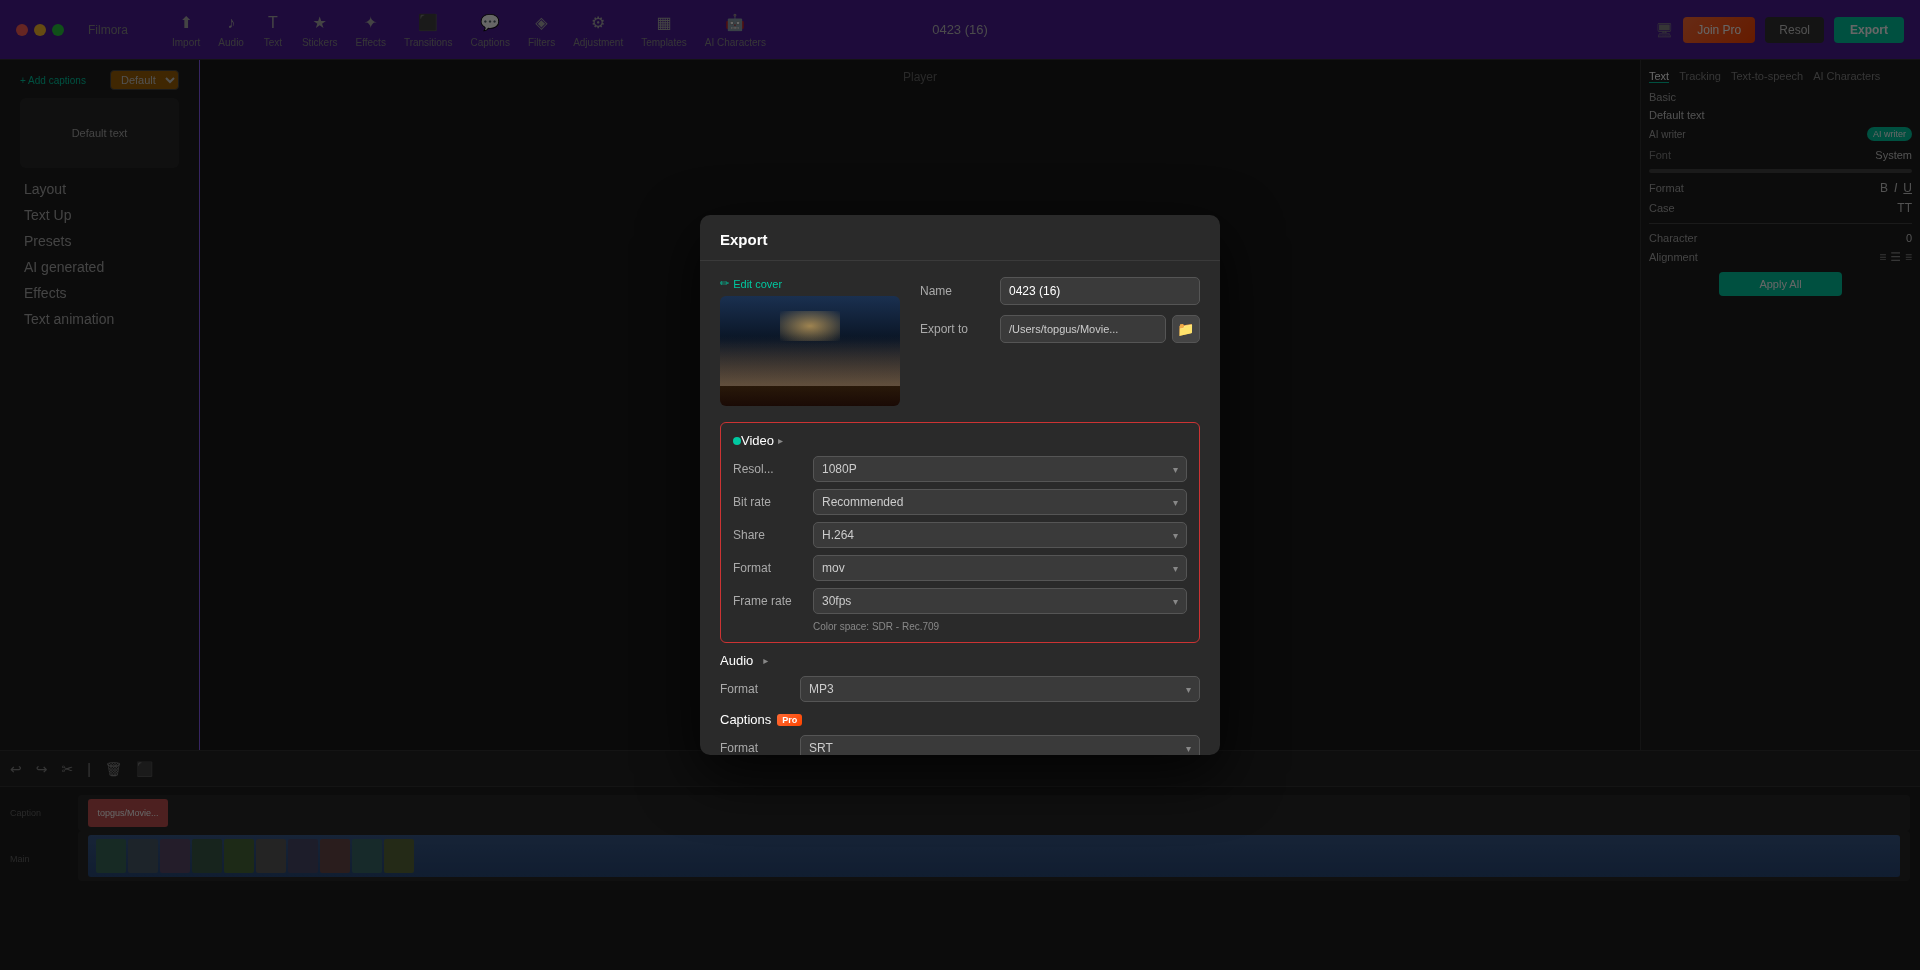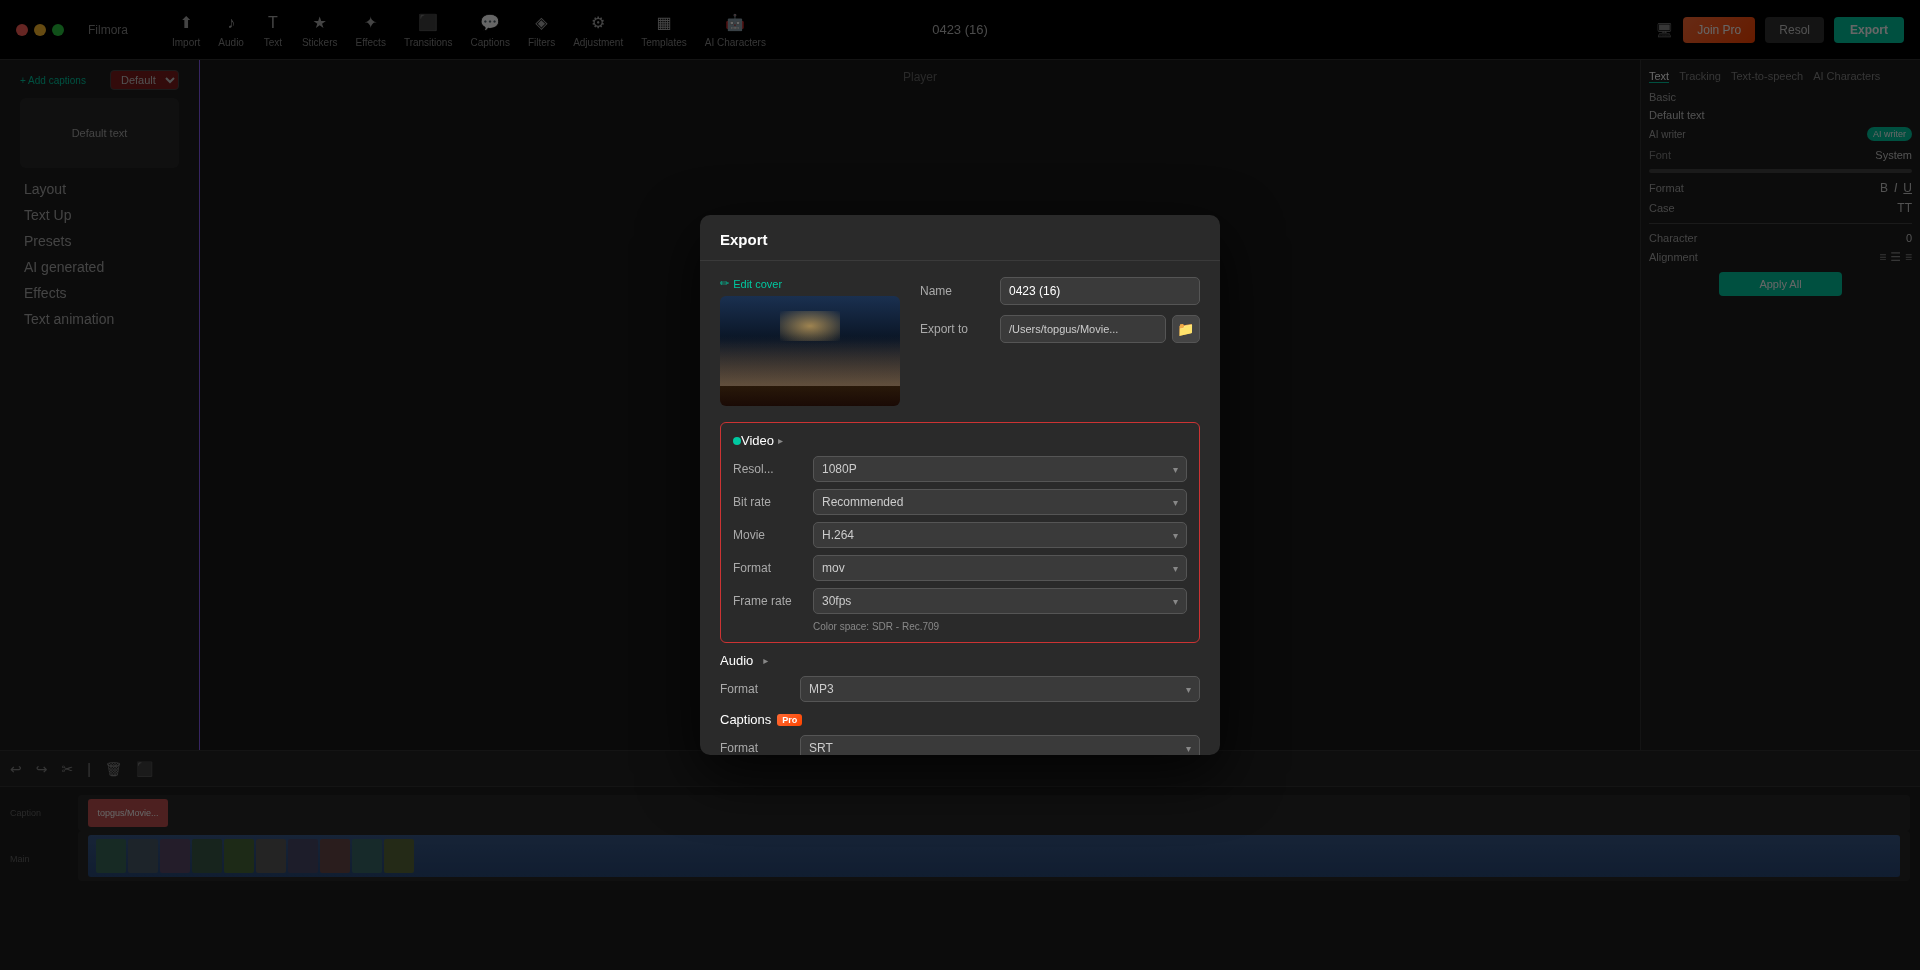--- a/index.html
+++ b/index.html
@@ -10,21 +10,21 @@
       font-family: -apple-system, BlinkMacSystemFont, 'Segoe UI', sans-serif;
       color: #ccc;
       overflow: hidden;
       position: relative;
     }
 
     
     .top-bar {
       width: 100%;
       height: 60px;
-      background: #000000;
+      background: #4c1d95;
       display: flex;
       align-items: center;
       padding: 0 16px;
       border-bottom: 1px solid #333;
       position: relative;
       z-index: 10;
     }
     .top-bar-left {
       display: flex;
       align-items: center;
@@ -133,21 +133,21 @@
     .btn-add-caption {
       font-size: 10px;
       color: #00c8a0;
       background: none;
       border: none;
       cursor: pointer;
     }
     .dropdown-default {
       font-size: 11px;
       color: #ccc;
-      background: #7f1d1d;
+      background: #a16207;
       border: 1px solid #444;
       border-radius: 4px;
       padding: 2px 6px;
     }
     .left-section {
       margin-top: 8px;
     }
     .text-preview-box {
       background: #2a2a2a;
       border-radius: 6px;
@@ -758,21 +758,21 @@
 
         <div class="setting-row">
           <span class="setting-label">Bit rate</span>
           <div class="setting-select">
             <span>Recommended</span>
             <span class="select-arrow">▾</span>
           </div>
         </div>
 
         <div class="setting-row">
-          <span class="setting-label">Movie</span>
+          <span class="setting-label">Share</span>
           <div class="setting-select">
             <span>H.264</span>
             <span class="select-arrow">▾</span>
           </div>
         </div>
 
         <div class="setting-row">
           <span class="setting-label">Format</span>
           <div class="setting-select">
             <span>mov</span>

